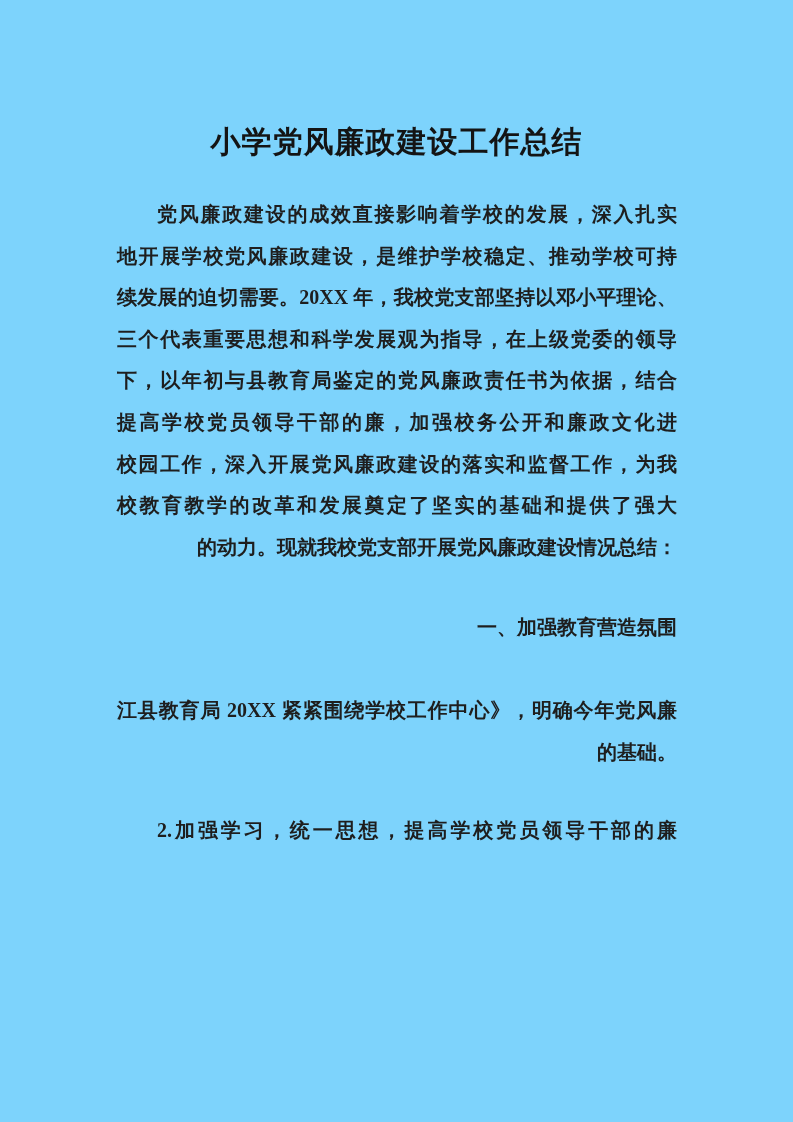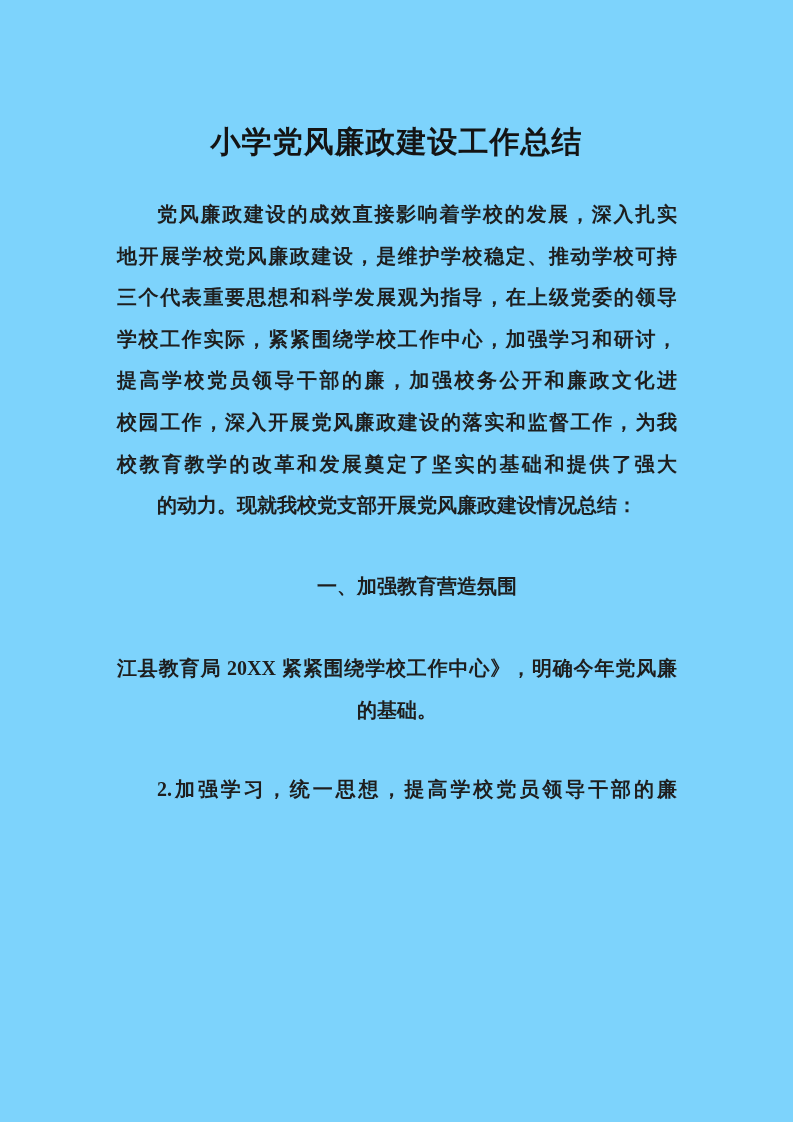--- a/index.html
+++ b/index.html
@@ -33,41 +33,42 @@
     font-size: 20px;
     line-height: 41.6px;
     color: #1e1e1e;
     font-weight: bold;
   }
   .doc-body .para:nth-child(1) { margin-top: 30px; }
   .doc-body .para:nth-child(2) { margin-top: 39px; }
   .doc-body .para:nth-child(3) { margin-top: 41px; }
   .doc-body .para:nth-child(4) { margin-top: 37px; }
   .line {
-    text-align: center;
+    text-align: right;
   }
   .line.just {
     text-align: justify;
     text-align-last: justify;
   }
   .line.indent {
     text-indent: 2em;
   }
 </style>
 </head>
 <body>
 
 <div class="page">
   <div class="doc-title">小学党风廉政建设工作总结</div>
   <div class="doc-body">
       <div class="para body">
         <div class="line just indent">党风廉政建设的成效直接影响着学校的发展，深入扎实</div>
         <div class="line just">地开展学校党风廉政建设，是维护学校稳定、推动学校可持</div>
+        <div class="line just">续发展的迫切需要。20XX 年，我校党支部坚持以邓小平理论、</div>
         <div class="line just">三个代表重要思想和科学发展观为指导，在上级党委的领导</div>
-        <div class="line just">学校工作实际，紧紧围绕学校工作中心，加强学习和研讨，</div>
+        <div class="line just">下，以年初与县教育局鉴定的党风廉政责任书为依据，结合</div>
         <div class="line just">提高学校党员领导干部的廉，加强校务公开和廉政文化进</div>
         <div class="line just">校园工作，深入开展党风廉政建设的落实和监督工作，为我</div>
         <div class="line just">校教育教学的改革和发展奠定了坚实的基础和提供了强大</div>
         <div class="line">的动力。现就我校党支部开展党风廉政建设情况总结：</div>
       </div>
       <div class="para heading">
         <div class="line indent">一、加强教育营造氛围</div>
       </div>
       <div class="para body">
         <div class="line just">江县教育局 20XX 紧紧围绕学校工作中心》，明确今年党风廉</div>

